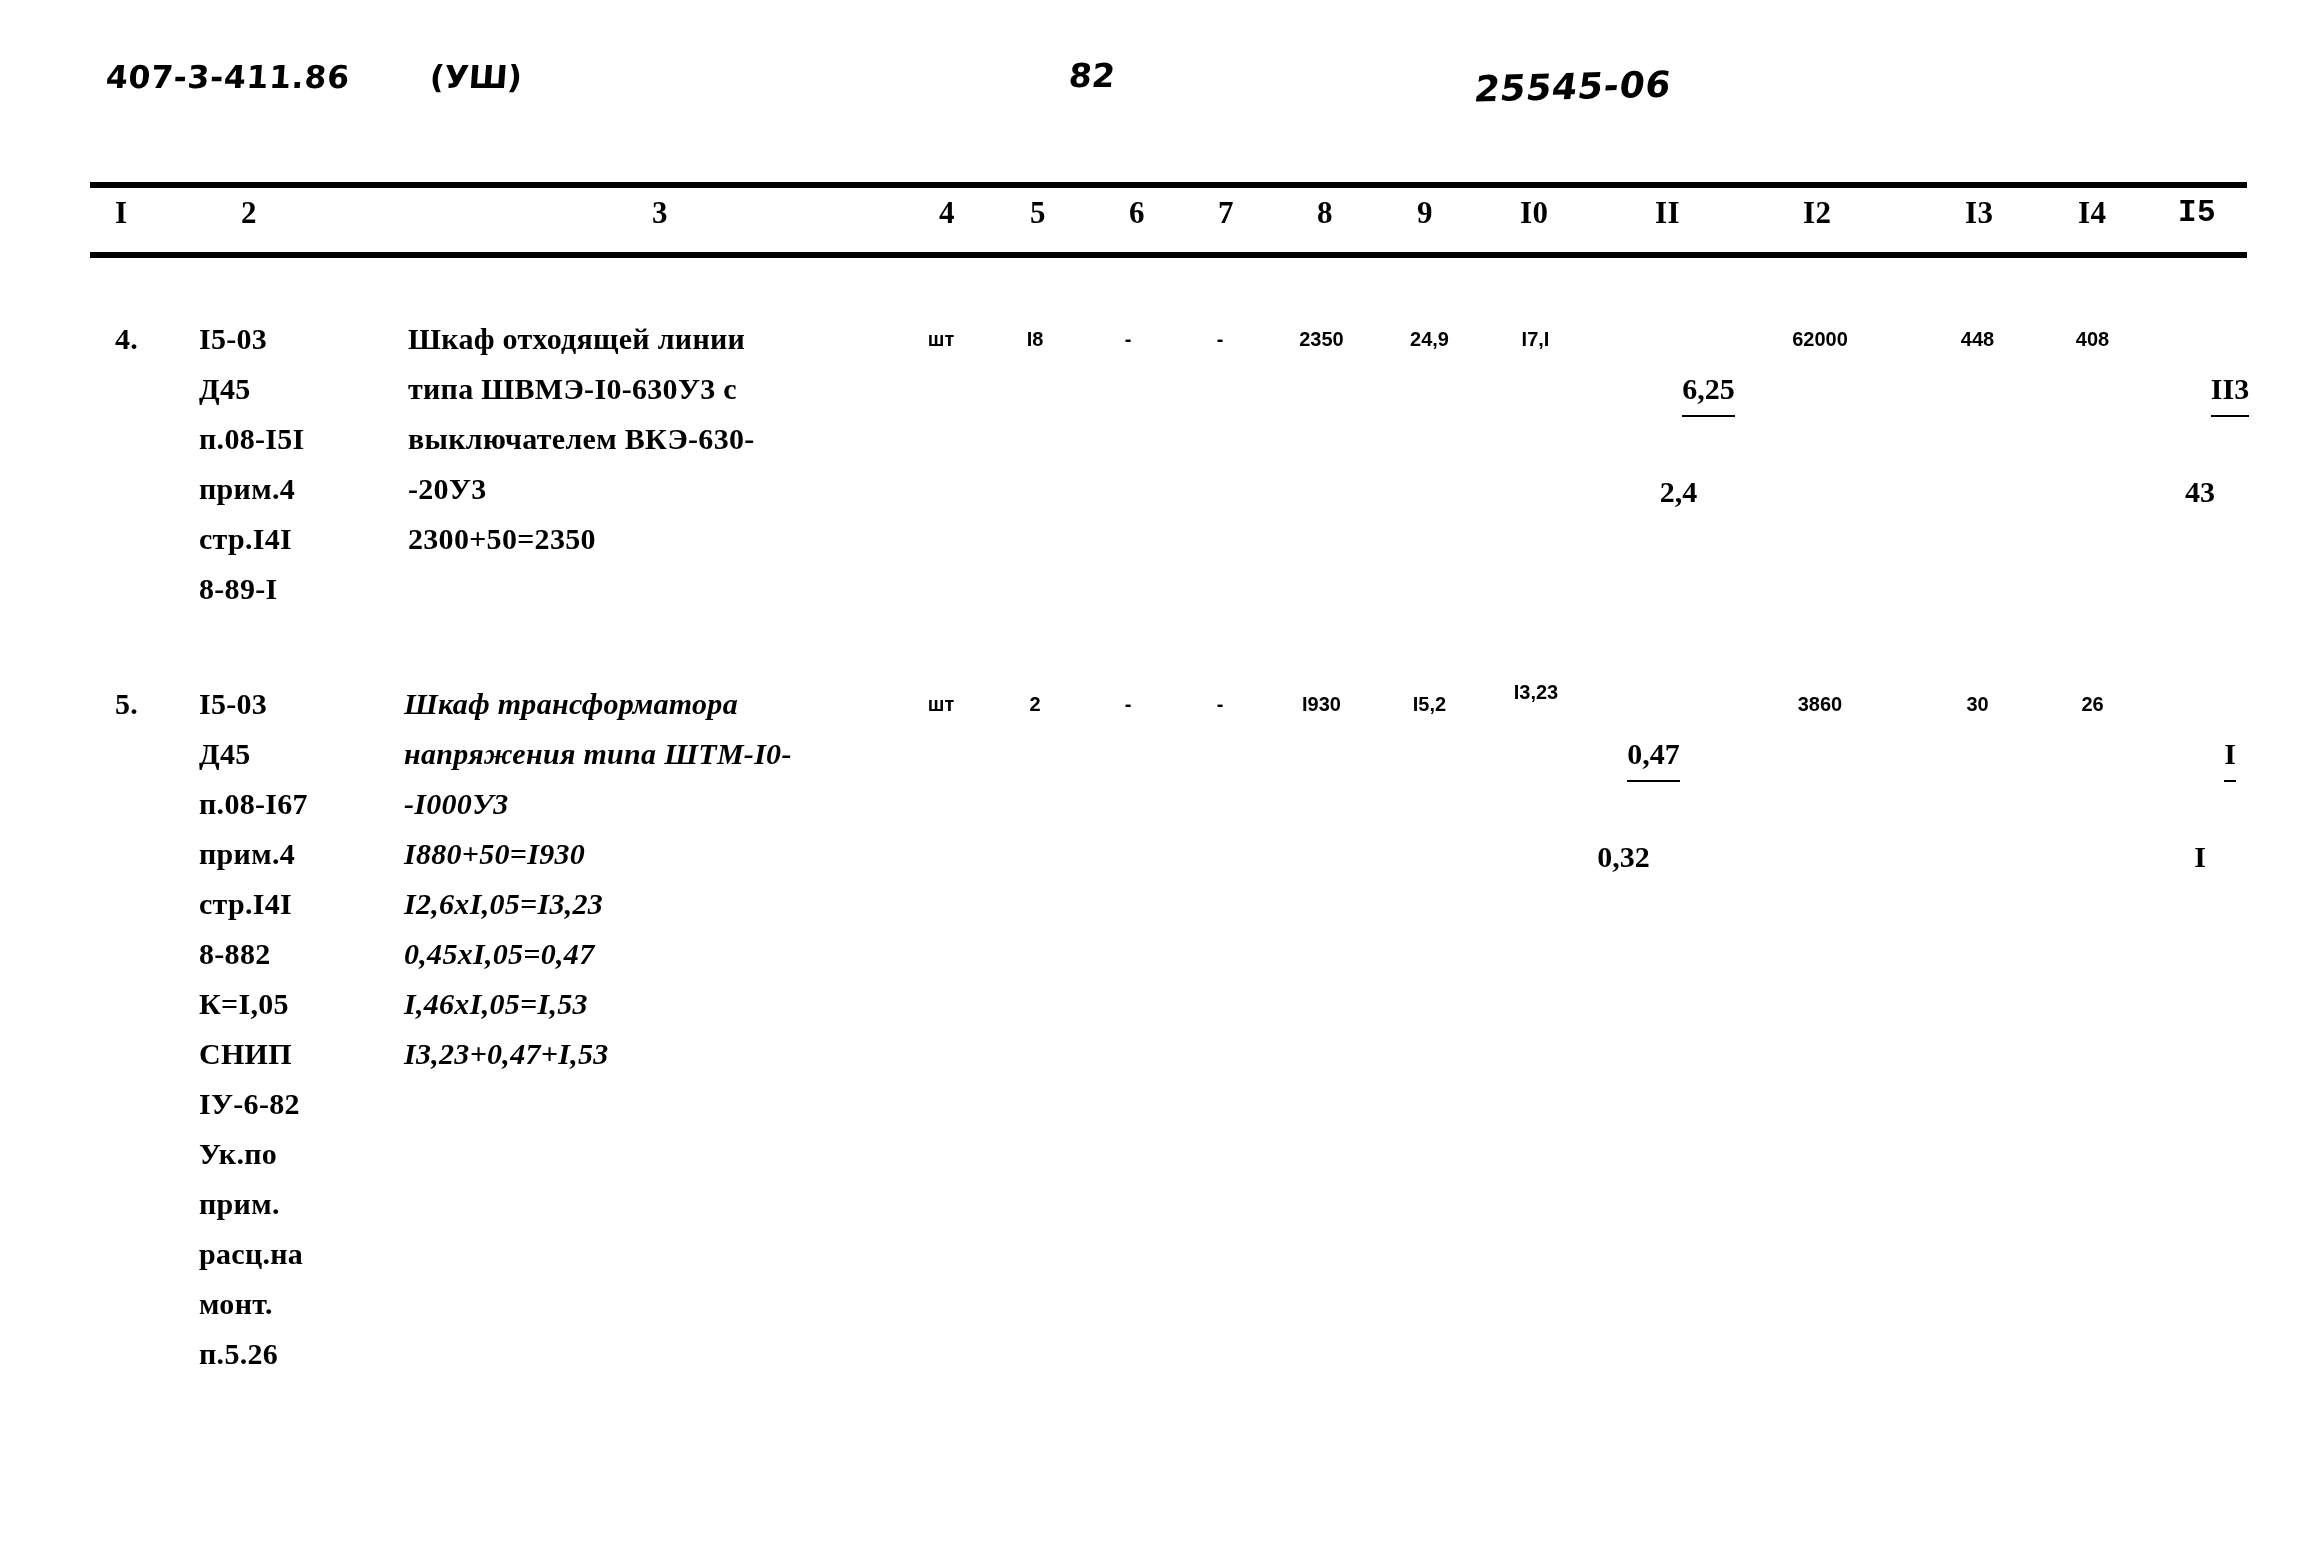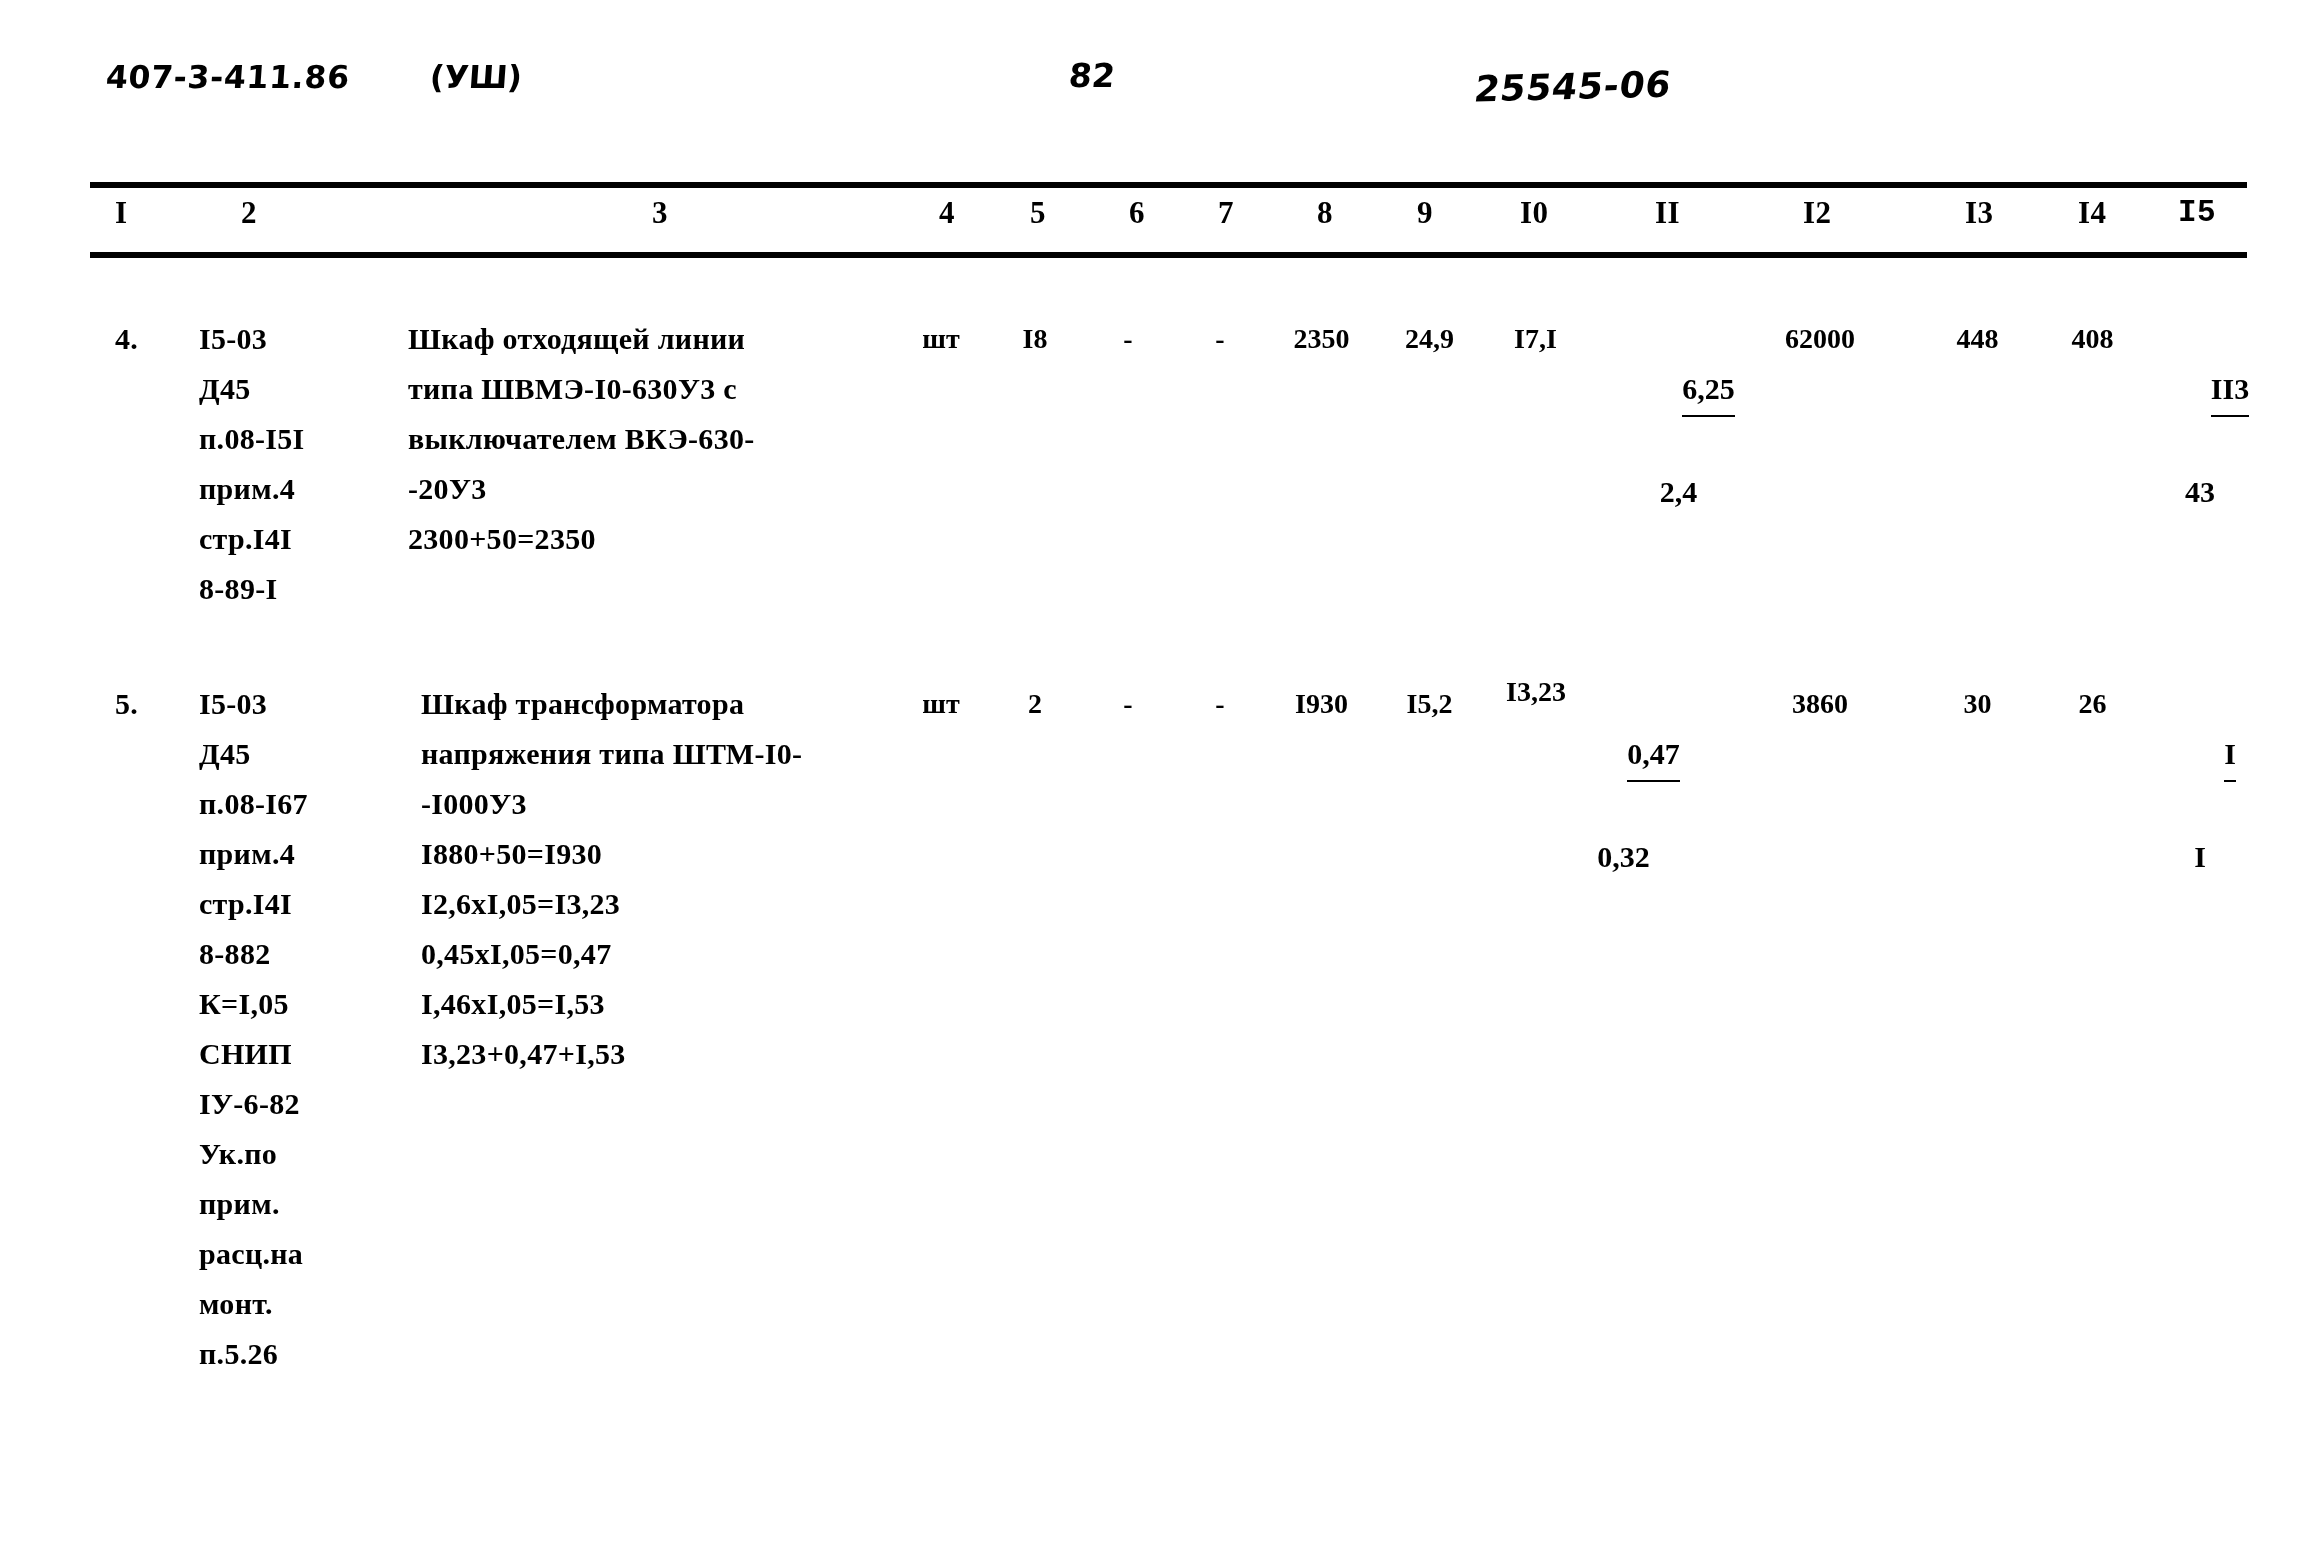--- a/index.html
+++ b/index.html
@@ -119,22 +119,22 @@
   }
   .frac .num {
     display: inline-block;
     border-bottom: 2.9px solid #000;
     padding-bottom: 0.7px;
   }
   .frac .den { display: block; }
 
   .num-cell {
     position: absolute;
-    font-family: Liberation Serif, serif;
-    font-size: 28px;
+    font-family: Liberation Sans, sans-serif;
+    font-size: 20px;
     font-weight: 700;
     line-height: 50px;
     white-space: pre;
     text-align: center;
   }
 </style>
 </head>
 <body>
 
 <div class="page">
@@ -209,21 +209,21 @@
 стр.I4I
 8-882
 К=I,05
 СНИП
 IУ-6-82
 Ук.по
 прим.
 расц.на
 монт.
 п.5.26</div>
-      <div class="cell" style="left:421px; top:679px;">Шкаф трансформатора
+      <div class="cell" style="left:404px; top:679px;font-style:italic;">Шкаф трансформатора
 напряжения типа ШТМ-I0-
 -I000У3
 I880+50=I930
 I2,6xI,05=I3,23
 0,45xI,05=0,47
 I,46xI,05=I,53
 I3,23+0,47+I,53</div>
       <div class="num-cell" style="left:909px; top:679px; width:64px;">шт</div>
       <div class="num-cell" style="left:1003px; top:679px; width:64px;">2</div>
       <div class="num-cell" style="left:1103px; top:679px; width:50px;">-</div>

